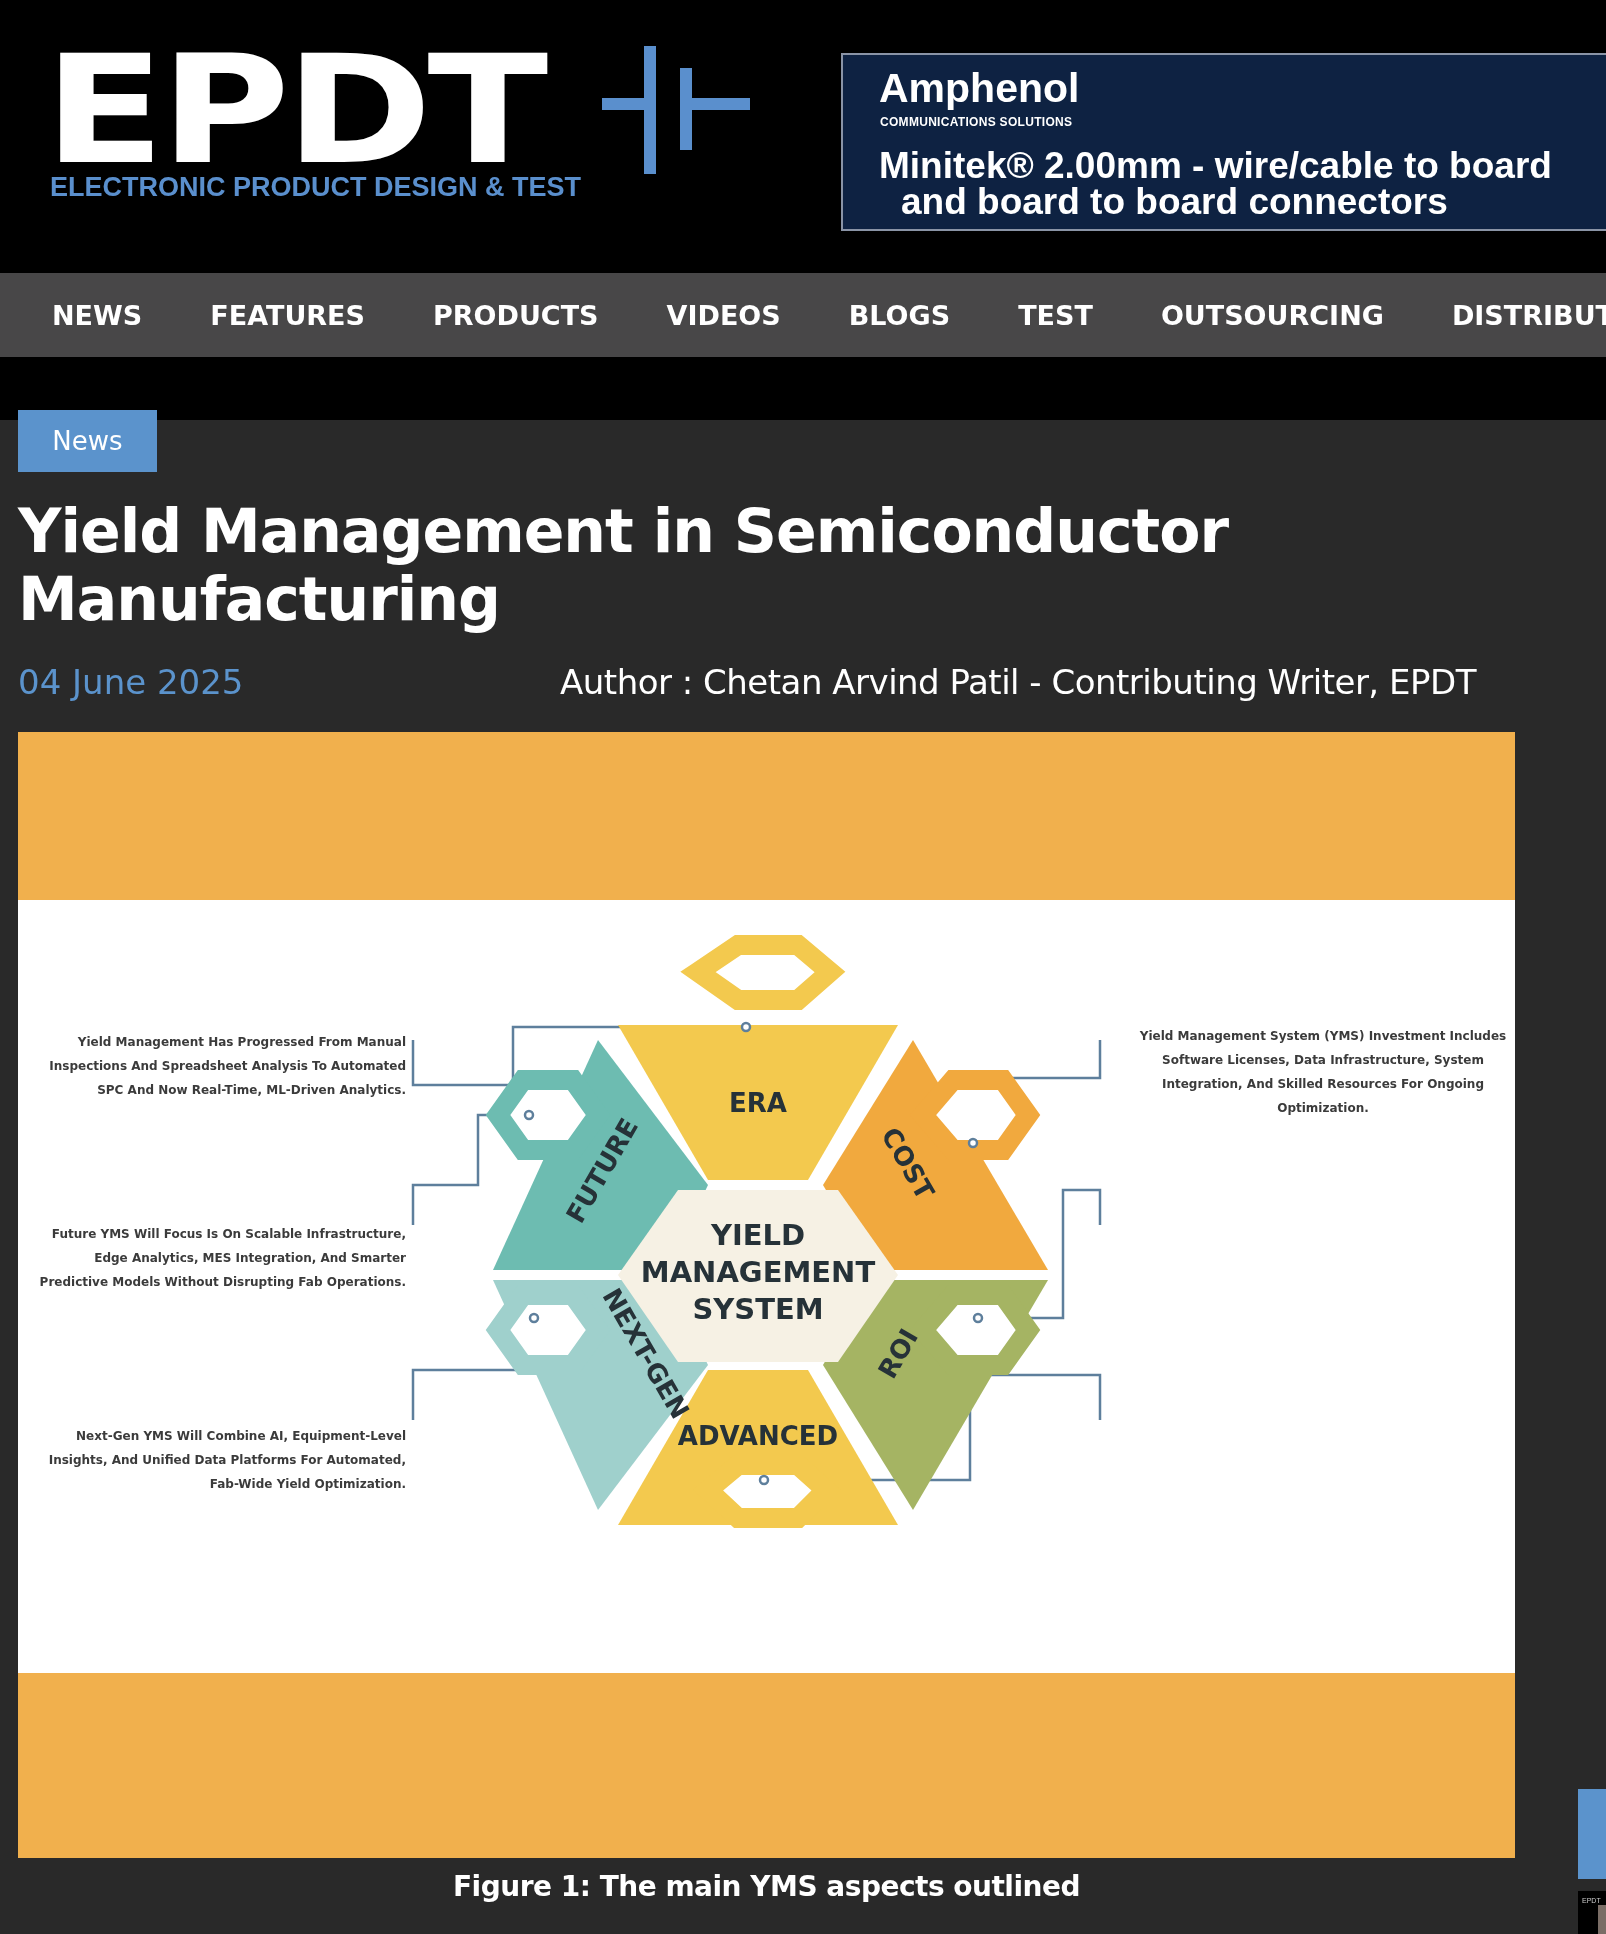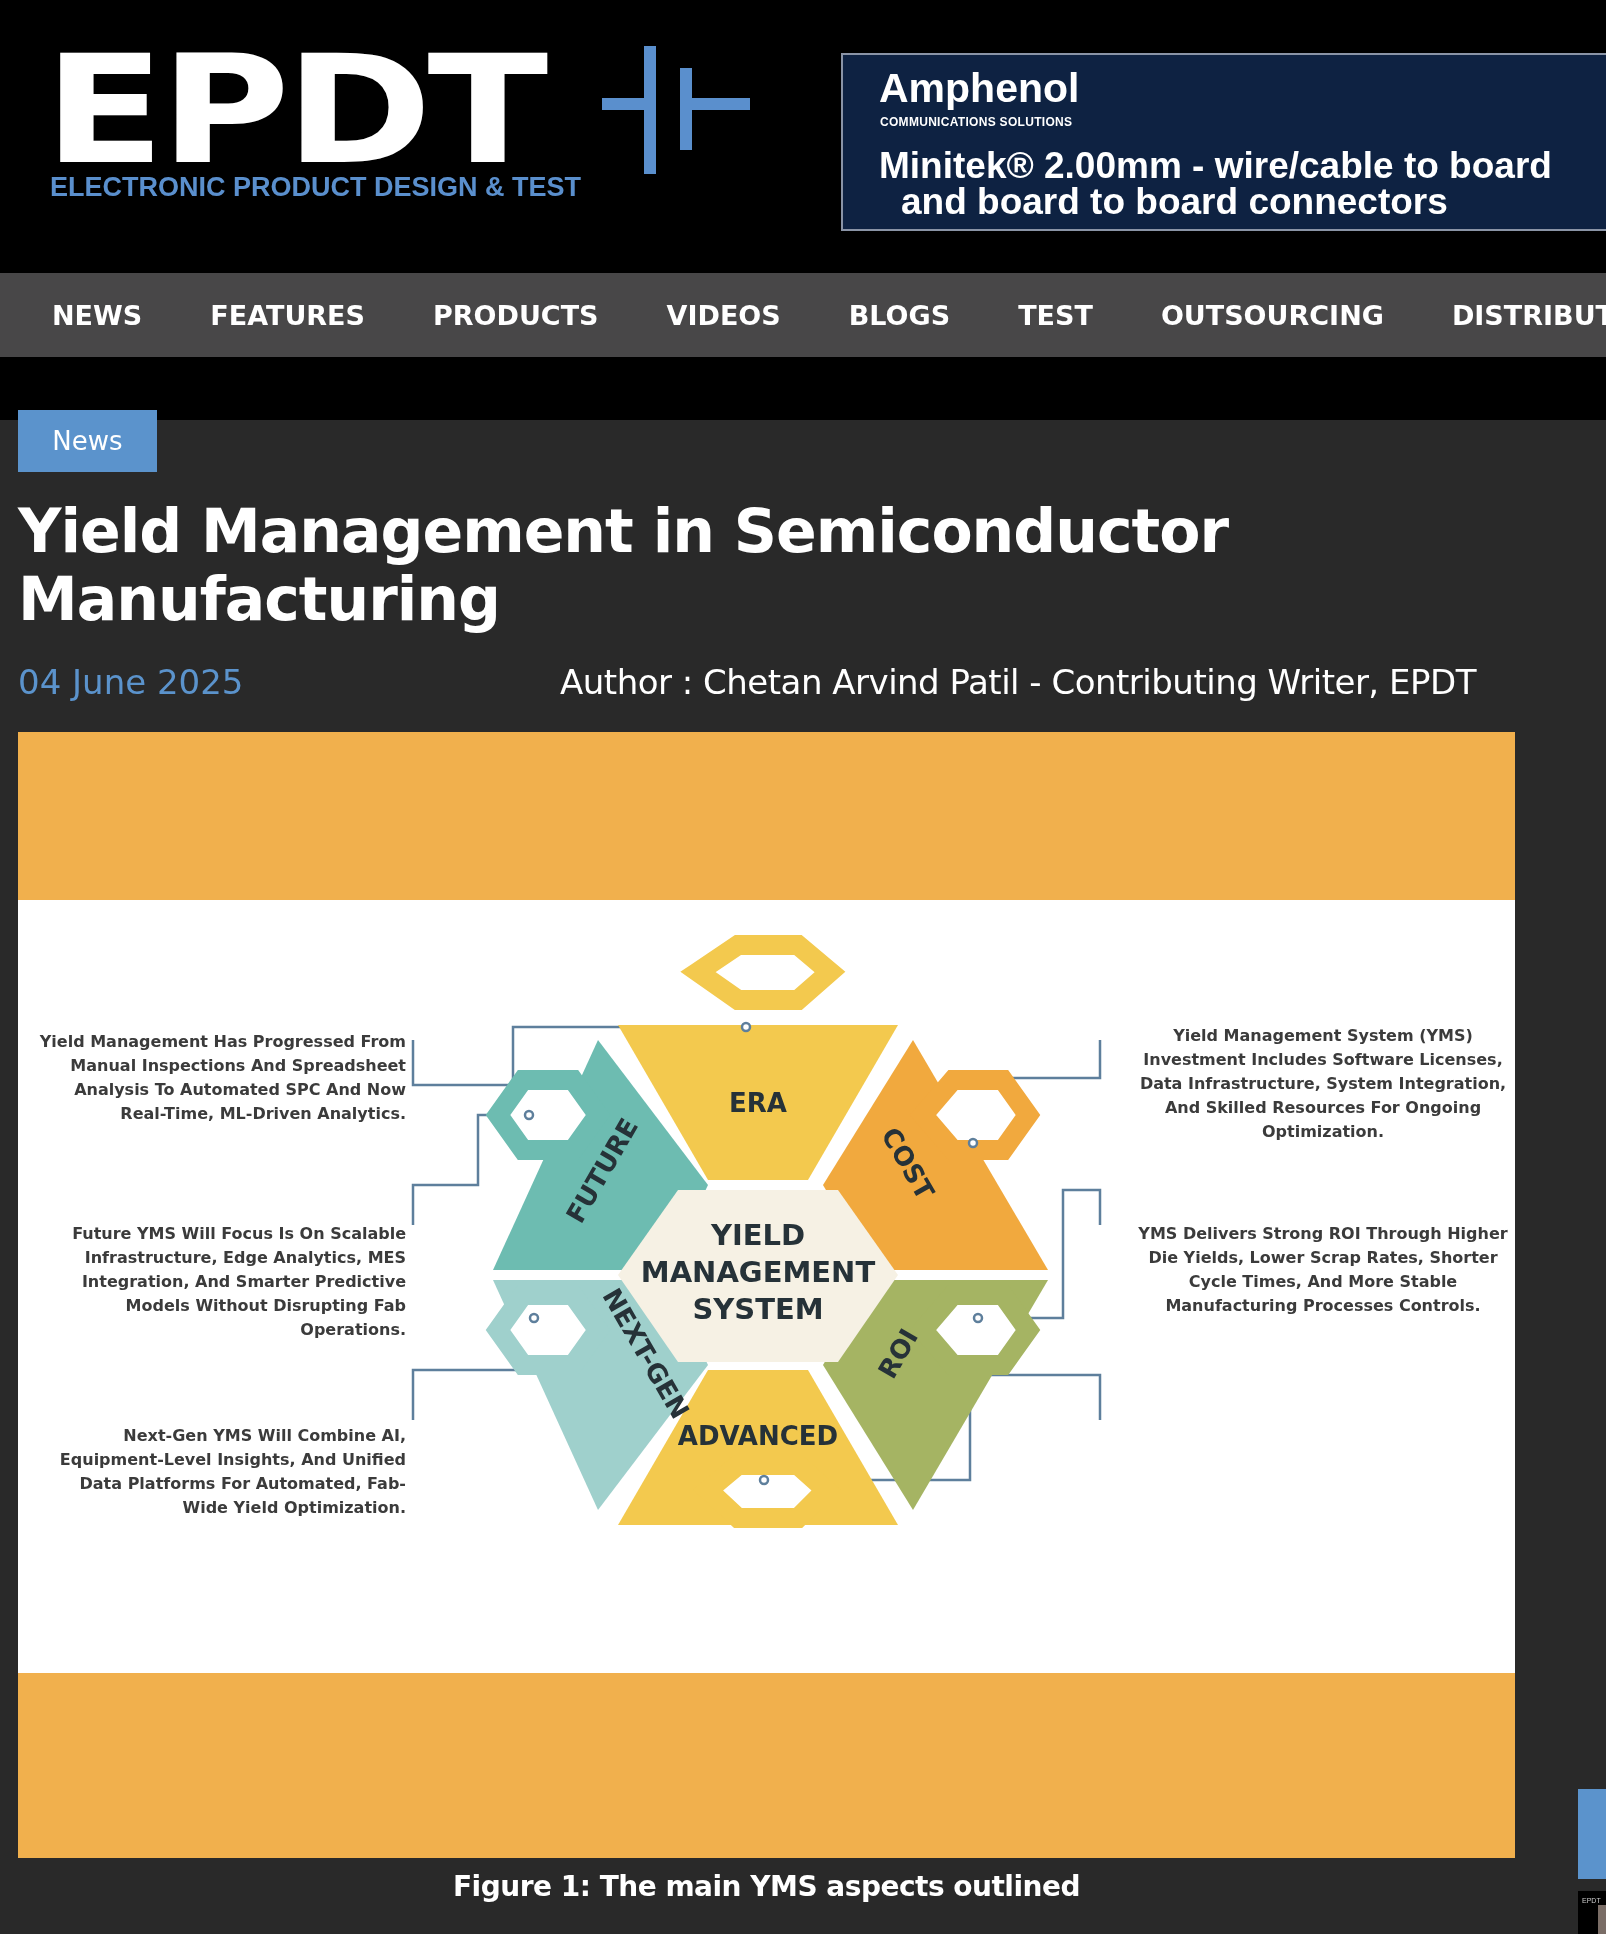--- a/index.html
+++ b/index.html
@@ -28,21 +28,21 @@
   .badge { position: absolute; left: 18px; top: 410px; width: 139px; height: 62px; background: #5b93cc; color: #fff; font-family: "DejaVu Sans", sans-serif; font-size: 26px; display: flex; align-items: center; justify-content: center; cursor: pointer; }
 
   .title { position: absolute; left: 18px; top: 497px; width: 1500px; font-family: "DejaVu Sans", sans-serif; font-weight: bold; font-size: 60px; line-height: 68px; color: #fff; letter-spacing: -1px; }
 
   .date { position: absolute; left: 18px; top: 662px; font-family: "DejaVu Sans", sans-serif; font-size: 34px; color: #5b93cc; }
   .author { position: absolute; left: 560px; top: 662px; font-family: "DejaVu Sans", sans-serif; font-size: 34px; color: #fff; white-space: nowrap; letter-spacing: -0.5px; }
 
   .figure { position: absolute; left: 18px; top: 732px; width: 1497px; height: 1126px; background: #f1b04d; }
   .figure-white { position: absolute; left: 0; top: 168px; width: 1497px; height: 773px; background: #fff; }
 
-  .desc { position: absolute; font-family: "DejaVu Sans", sans-serif; font-weight: bold; font-size: 16px; line-height: 24px; color: #3b3b3b; }
+  .desc { position: absolute; font-family: "DejaVu Sans", sans-serif; font-weight: bold; font-size: 12px; line-height: 24px; color: #3b3b3b; }
   .desc.left { text-align: right; width: 370px; left: 18px; }
   .desc.right { text-align: center; width: 390px; left: 1110px; }
 
   .diagram { position: absolute; left: 0; top: 0; width: 1497px; height: 773px; }
 
   .caption { position: absolute; left: 0; top: 1870px; width: 1533px; text-align: center; font-family: "DejaVu Sans", sans-serif; font-weight: bold; font-size: 28px; color: #fff; letter-spacing: -0.5px; }
 
   .side-blue { position: absolute; left: 1578px; top: 1789px; width: 28px; height: 90px; background: #5b93cc; cursor: pointer; }
   .side-thumb { position: absolute; left: 1578px; top: 1891px; width: 28px; height: 43px; background: #000; }
   .side-thumb span { position: absolute; left: 4px; top: 6px; font-size: 7px; color: #ccc; font-family: "Liberation Sans", sans-serif; }
@@ -141,21 +141,20 @@
         <text x="740" y="345" font-size="29" text-anchor="middle">YIELD</text>
         <text x="740" y="382" font-size="29" text-anchor="middle">MANAGEMENT</text>
         <text x="740" y="419" font-size="29" text-anchor="middle">SYSTEM</text>
       </g>
     </svg>
 
     <div class="desc left" style="top:130px;">Yield Management Has Progressed From Manual Inspections And Spreadsheet Analysis To Automated SPC And Now Real-Time, ML-Driven Analytics.</div>
     <div class="desc left" style="top:322px;">Future YMS Will Focus Is On Scalable Infrastructure, Edge Analytics, MES Integration, And Smarter Predictive Models Without Disrupting Fab Operations.</div>
     <div class="desc left" style="top:524px;">Next-Gen YMS Will Combine AI, Equipment-Level Insights, And Unified Data Platforms For Automated, Fab-Wide Yield Optimization.</div>
     <div class="desc right" style="top:124px;">Yield Management System (YMS) Investment Includes Software Licenses, Data Infrastructure, System Integration, And Skilled Resources For Ongoing Optimization.</div>
-    <div class="desc right" style="top:322px;">YMS Delivers Strong ROI Through Higher Die Yields, Lower Scrap Rates, Shorter Cycle Times, And More Stable Manufacturing Processes Controls.</div>
   </div>
 </div>
 
 <div class="caption">Figure 1: The main YMS aspects outlined</div>
 
 <div class="side-blue"></div>
 <div class="side-thumb">
   <span>EPDT</span>
   <i></i>
 </div>

